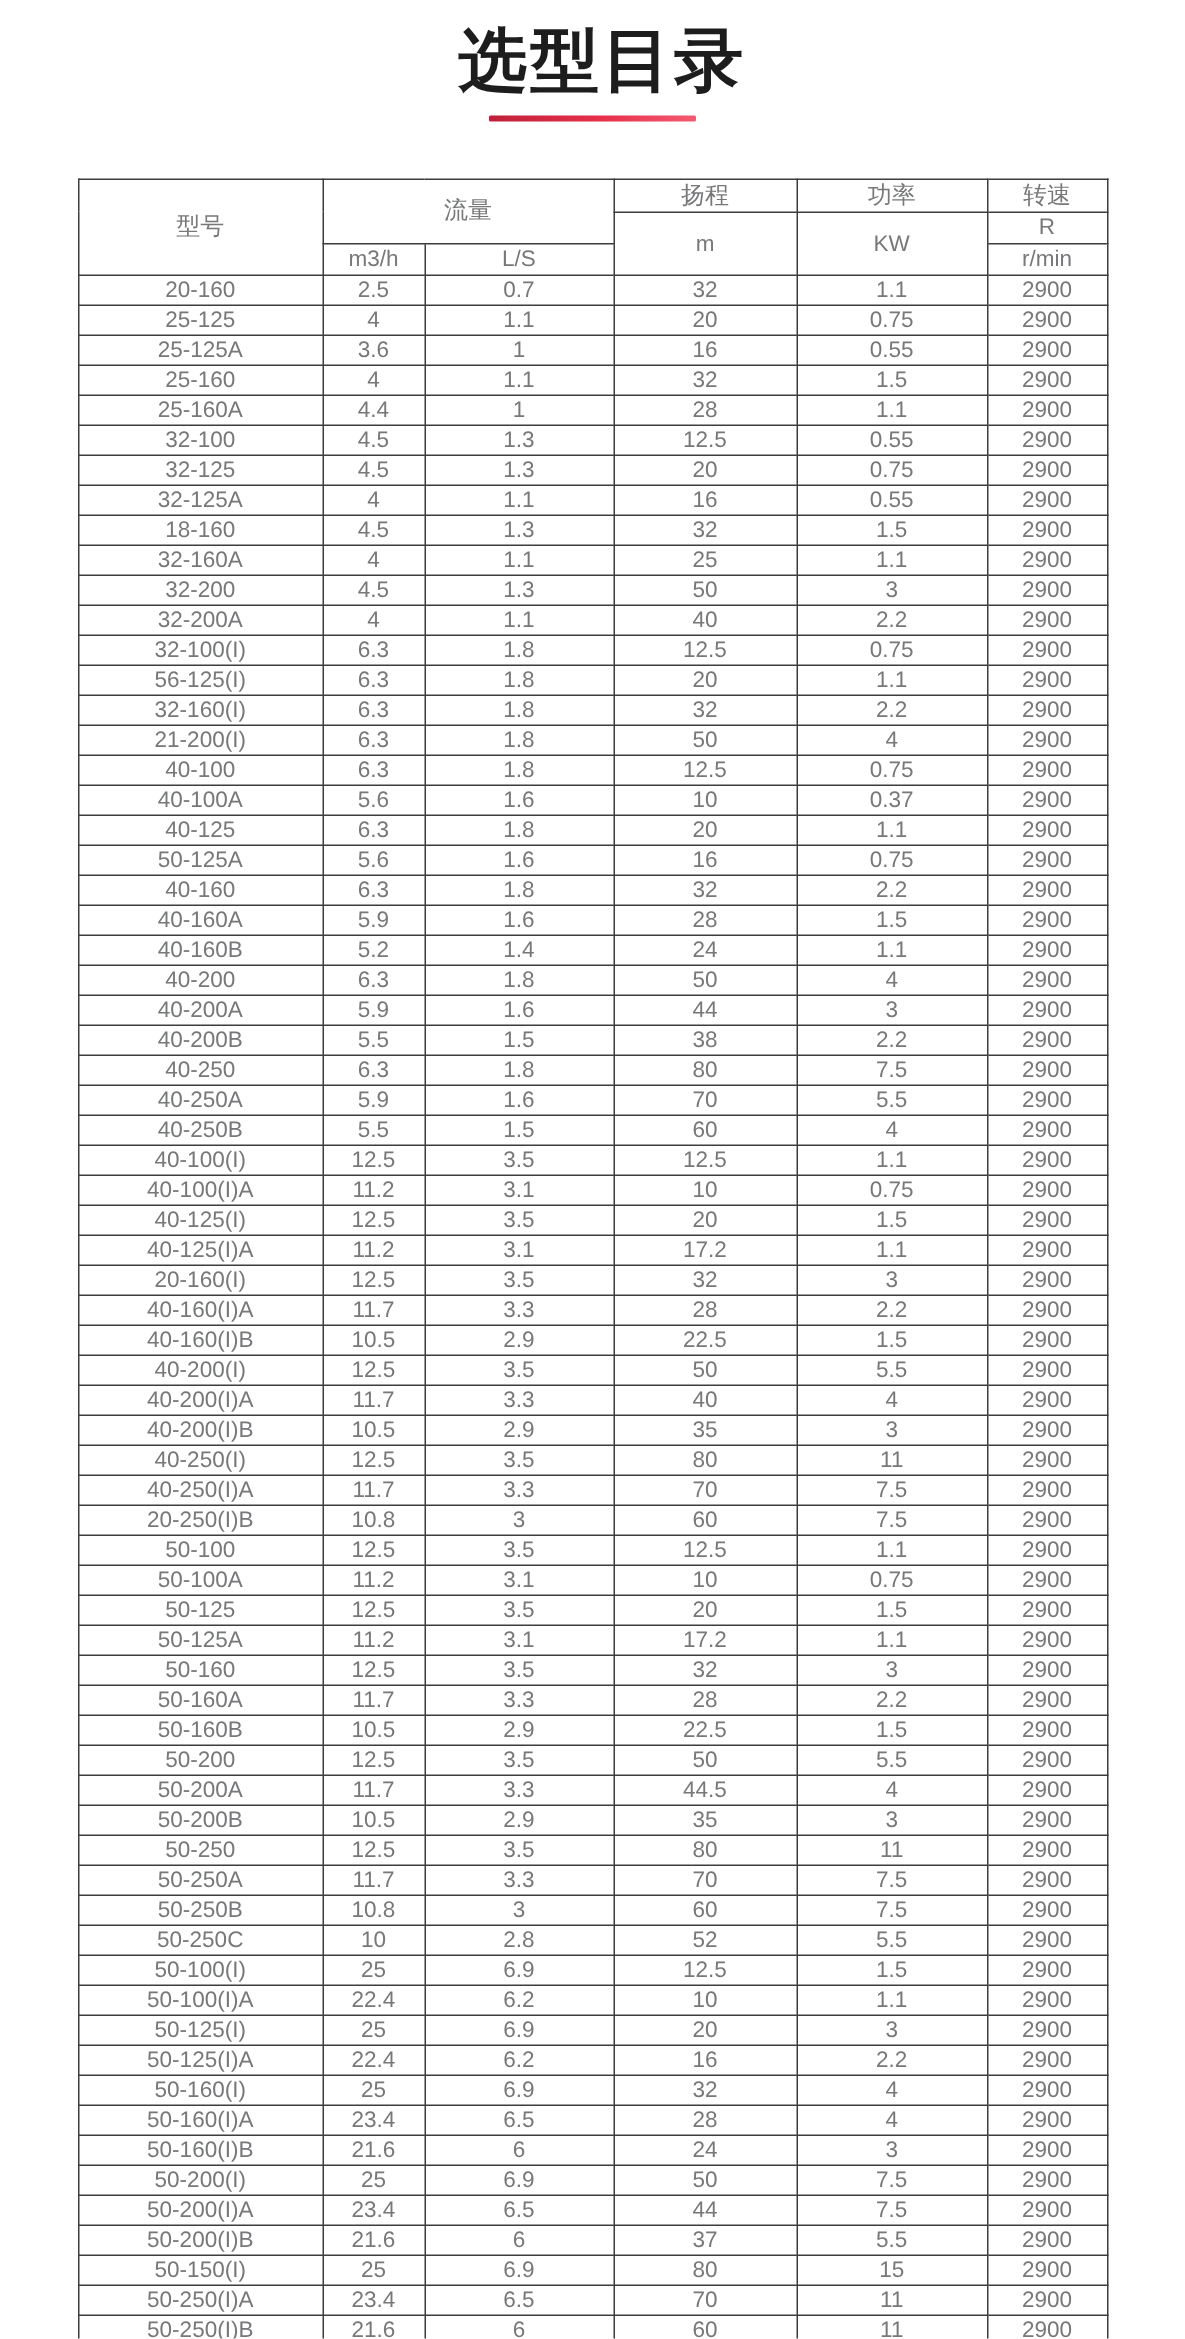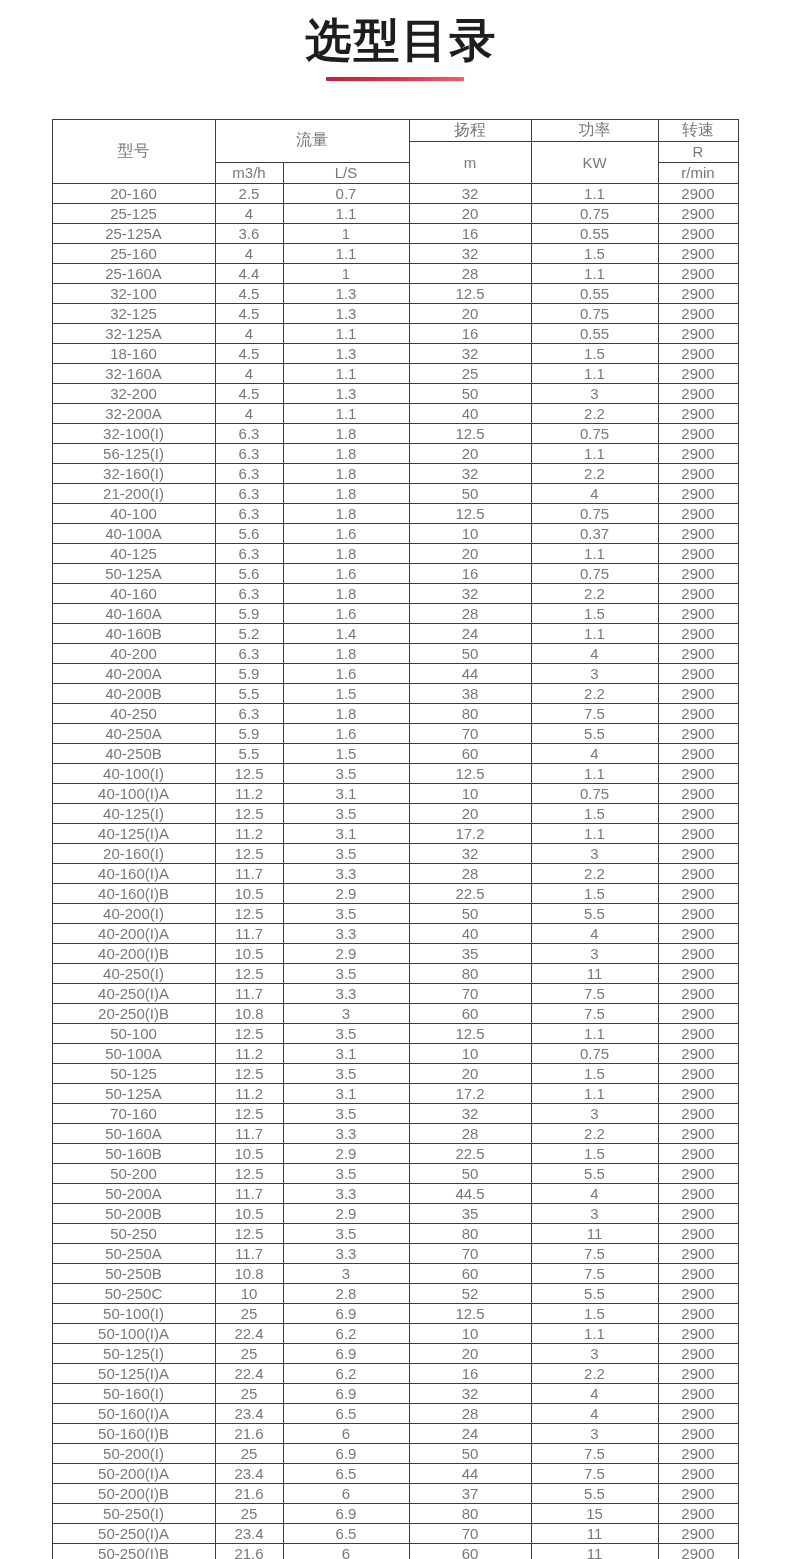--- a/index.html
+++ b/index.html
@@ -453,21 +453,21 @@
         </tr>
         <tr>
           <td>50-125A</td>
           <td>11.2</td>
           <td>3.1</td>
           <td>17.2</td>
           <td>1.1</td>
           <td>2900</td>
         </tr>
         <tr>
-          <td>70-160</td>
+          <td>50-160</td>
           <td>12.5</td>
           <td>3.5</td>
           <td>32</td>
           <td>3</td>
           <td>2900</td>
         </tr>
         <tr>
           <td>50-160A</td>
           <td>11.7</td>
           <td>3.3</td>
@@ -613,21 +613,21 @@
         </tr>
         <tr>
           <td>50-200(I)B</td>
           <td>21.6</td>
           <td>6</td>
           <td>37</td>
           <td>5.5</td>
           <td>2900</td>
         </tr>
         <tr>
-          <td>50-250(I)</td>
+          <td>50-150(I)</td>
           <td>25</td>
           <td>6.9</td>
           <td>80</td>
           <td>15</td>
           <td>2900</td>
         </tr>
         <tr>
           <td>50-250(I)A</td>
           <td>23.4</td>
           <td>6.5</td>

